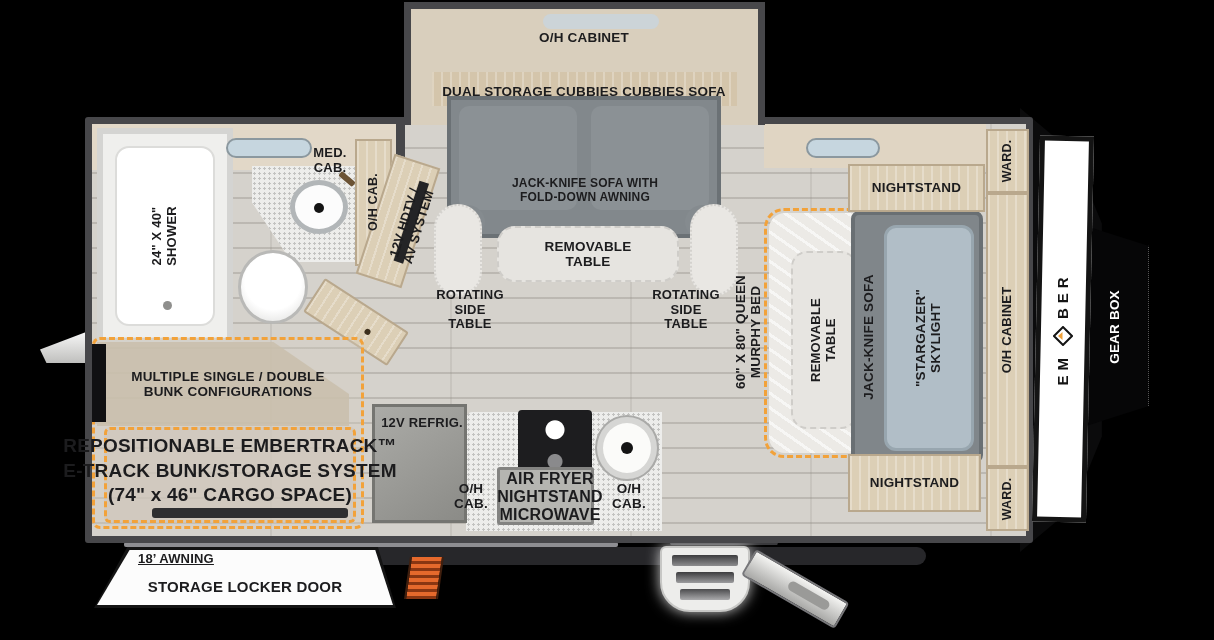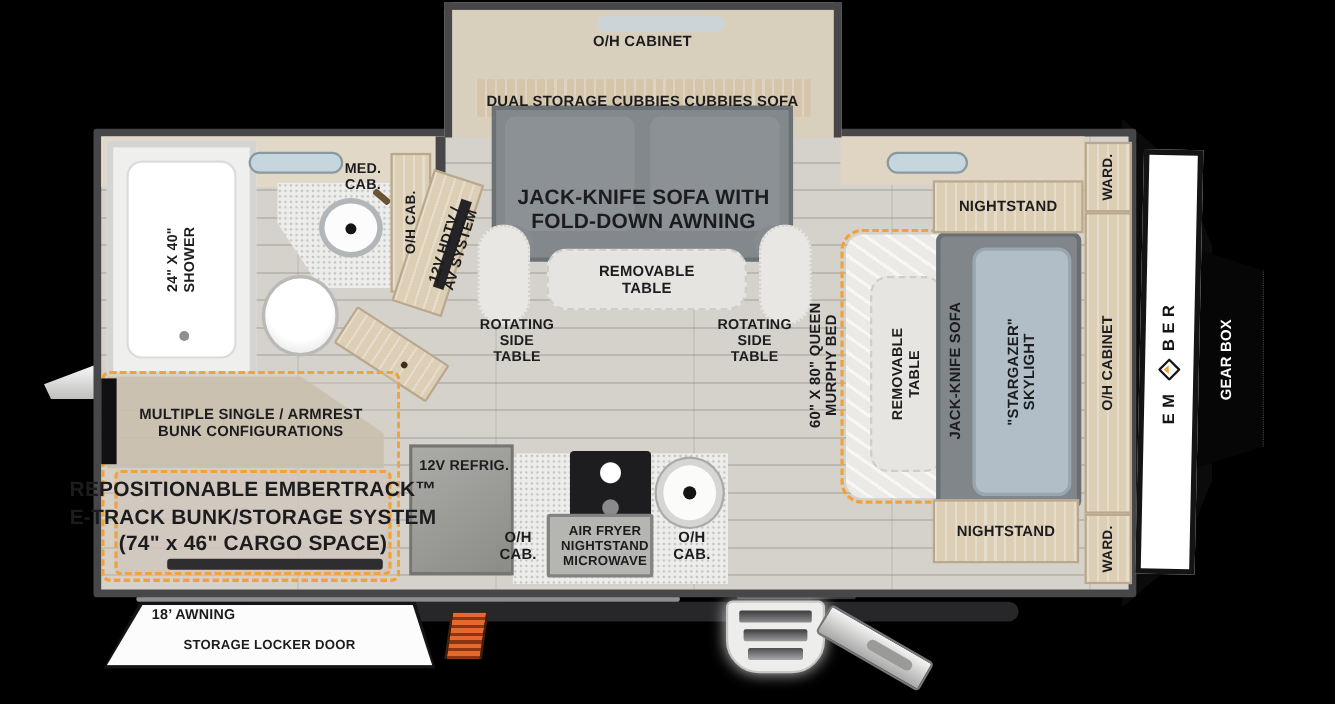--- a/index.html
+++ b/index.html
@@ -134,21 +134,21 @@
     <svg width="20" height="20" viewBox="0 0 20 20">
       <polygon points="10,1 19,10 10,19 1,10" fill="none" stroke="#141414" stroke-width="2"></polygon>
       <polygon points="10,5 14,9.5 6,9.5" fill="#F0A13A"></polygon>
     </svg>
     <span>BER</span>
   </div>
   <div class="lbl vrot" style="left:1072px;top:318px;width:86px;height:18px;font-size:13.5px;color:#ffffff;">GEAR BOX</div>
 
   <div class="lbl" style="left:504px;top:30px;width:160px;height:16px;font-size:13.5px;">O/H CABINET</div>
   <div class="lbl" style="left:438px;top:84px;width:292px;height:16px;font-size:13.5px;">DUAL STORAGE CUBBIES CUBBIES SOFA</div>
-  <div class="lbl" style="left:480px;top:174px;width:210px;height:34px;font-size:19px;">
+  <div class="lbl" style="left:480px;top:174px;width:210px;height:34px;font-size:12px;">
     <span class="ln">JACK-KNIFE SOFA WITH</span>
     <span class="ln">FOLD-DOWN AWNING</span>
   </div>
   <div class="lbl" style="left:497px;top:228px;width:182px;height:52px;font-size:13.5px;">
     <span class="ln">REMOVABLE</span>
     <span class="ln">TABLE</span>
   </div>
   <div class="lbl" style="left:420px;top:286px;width:100px;height:48px;font-size:13px;">
     <span class="ln">ROTATING</span>
     <span class="ln">SIDE</span>
@@ -168,35 +168,35 @@
     <span class="ln">MED.</span>
     <span class="ln">CAB.</span>
   </div>
   <div class="lbl vrot" style="left:318px;top:194px;width:110px;height:16px;font-size:12.5px;">O/H CAB.</div>
   <div class="lbl" style="left:352px;top:209px;width:120px;height:32px;font-size:13px;transform:rotate(-73deg);">
     <span class="ln">12V HDTV /</span>
     <span class="ln">AV SYSTEM</span>
   </div>
 
   <div class="lbl" style="left:108px;top:366px;width:240px;height:36px;font-size:13.5px;">
-    <span class="ln">MULTIPLE SINGLE / ARMREST</span>
+    <span class="ln">MULTIPLE SINGLE / DOUBLE</span>
     <span class="ln">BUNK CONFIGURATIONS</span>
   </div>
   <div class="lbl" style="left:110px;top:443px;width:240px;height:56px;font-size:19px;line-height:1.3;">
     <span class="ln">REPOSITIONABLE EMBERTRACK™</span>
     <span class="ln">E-TRACK BUNK/STORAGE SYSTEM</span>
     <span class="ln">(74" x 46" CARGO SPACE)</span>
   </div>
 
   <div class="lbl" style="left:378px;top:414px;width:88px;height:18px;font-size:13px;">12V REFRIG.</div>
   <div class="lbl" style="left:444px;top:478px;width:54px;height:36px;font-size:13.5px;">
     <span class="ln">O/H</span>
     <span class="ln">CAB.</span>
   </div>
-  <div class="lbl" style="left:498px;top:471px;width:104px;height:52px;font-size:12px;">
+  <div class="lbl" style="left:498px;top:471px;width:104px;height:52px;font-size:16px;">
     <span class="ln">AIR FRYER</span>
     <span class="ln">NIGHTSTAND</span>
     <span class="ln">MICROWAVE</span>
   </div>
   <div class="lbl" style="left:602px;top:478px;width:54px;height:36px;font-size:13.5px;">
     <span class="ln">O/H</span>
     <span class="ln">CAB.</span>
   </div>
 
   <div class="lbl vrot" style="left:658px;top:315px;width:180px;height:34px;font-size:13.5px;">
@@ -211,16 +211,16 @@
   <div class="lbl vrot" style="left:848px;top:321px;width:160px;height:34px;font-size:13.5px;">
     <span class="ln">"STARGAZER"</span>
     <span class="ln">SKYLIGHT</span>
   </div>
   <div class="lbl" style="left:850px;top:178px;width:133px;height:20px;font-size:13.5px;">NIGHTSTAND</div>
   <div class="lbl" style="left:848px;top:473px;width:133px;height:20px;font-size:13.5px;">NIGHTSTAND</div>
   <div class="lbl vrot" style="left:979px;top:154px;width:56px;height:14px;font-size:12.5px;">WARD.</div>
   <div class="lbl vrot" style="left:979px;top:492px;width:56px;height:14px;font-size:12.5px;">WARD.</div>
   <div class="lbl vrot" style="left:952px;top:322px;width:110px;height:16px;font-size:13px;">O/H CABINET</div>
 
-  <div class="lbl" style="left:138px;top:552px;width:120px;height:16px;font-size:13px;justify-content:flex-start;align-items:flex-start;text-align:left;">18’ AWNING</div>
-  <div class="lbl" style="left:120px;top:578px;width:250px;height:18px;font-size:12px;">STORAGE LOCKER DOOR</div>
+  <div class="lbl" style="left:138px;top:552px;width:120px;height:16px;font-size:13px;justify-content:flex-start;align-items:flex-start;text-align:left;text-decoration:underline;">18’ AWNING</div>
+  <div class="lbl" style="left:120px;top:578px;width:250px;height:18px;font-size:15px;">STORAGE LOCKER DOOR</div>
 
 </div>
 
 </body></html>

